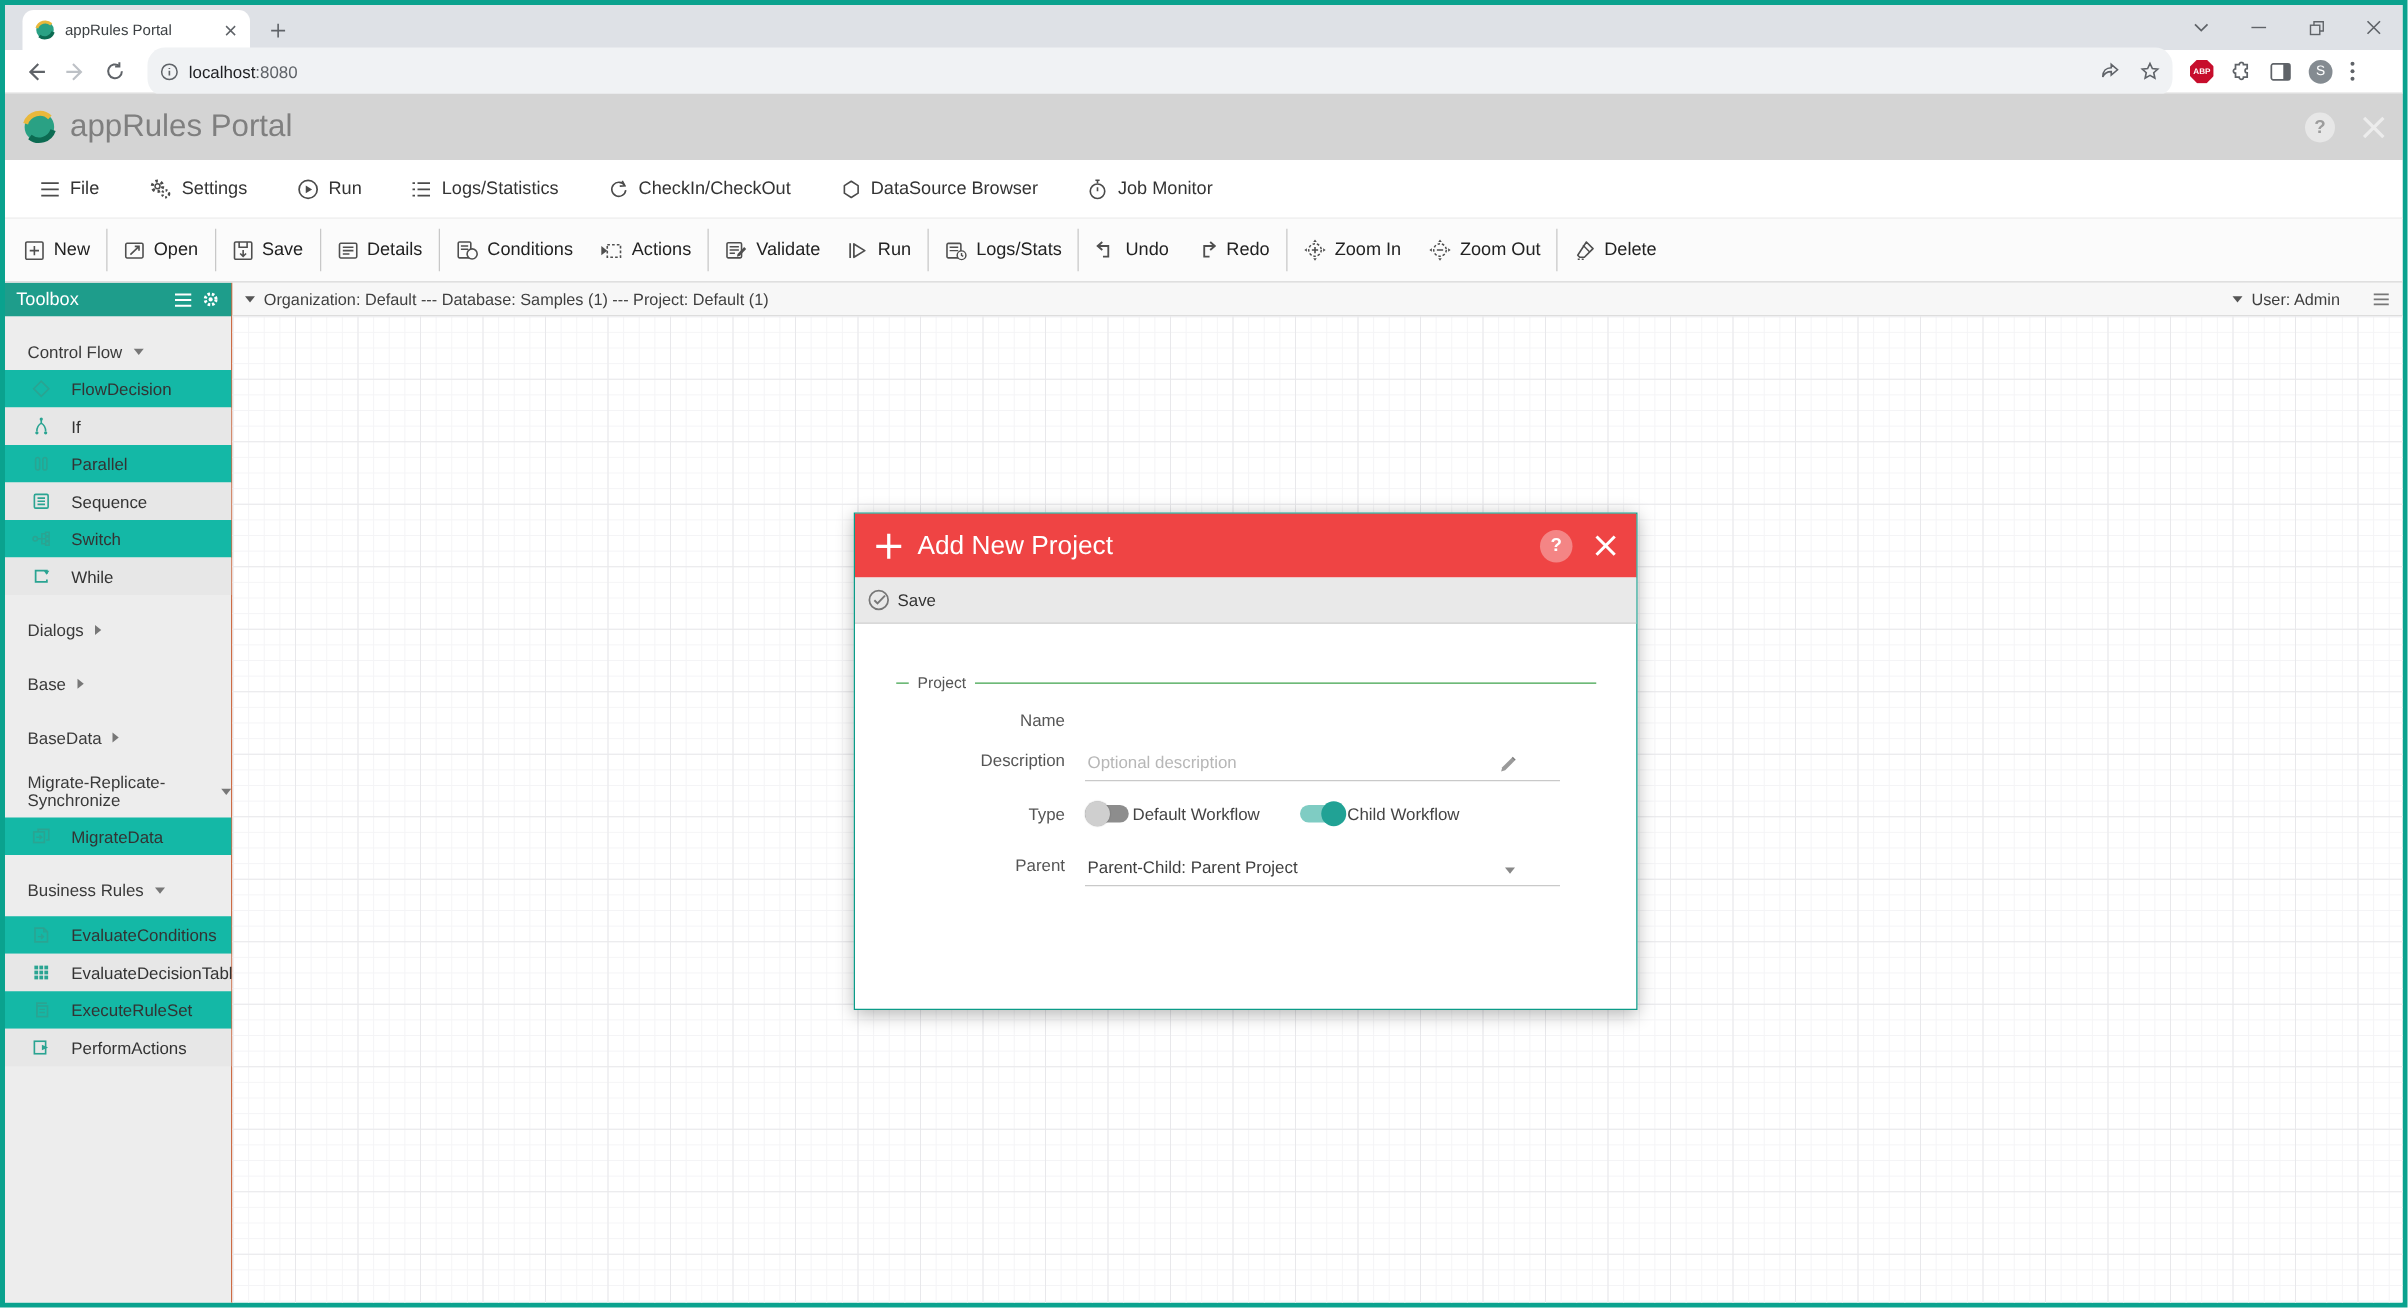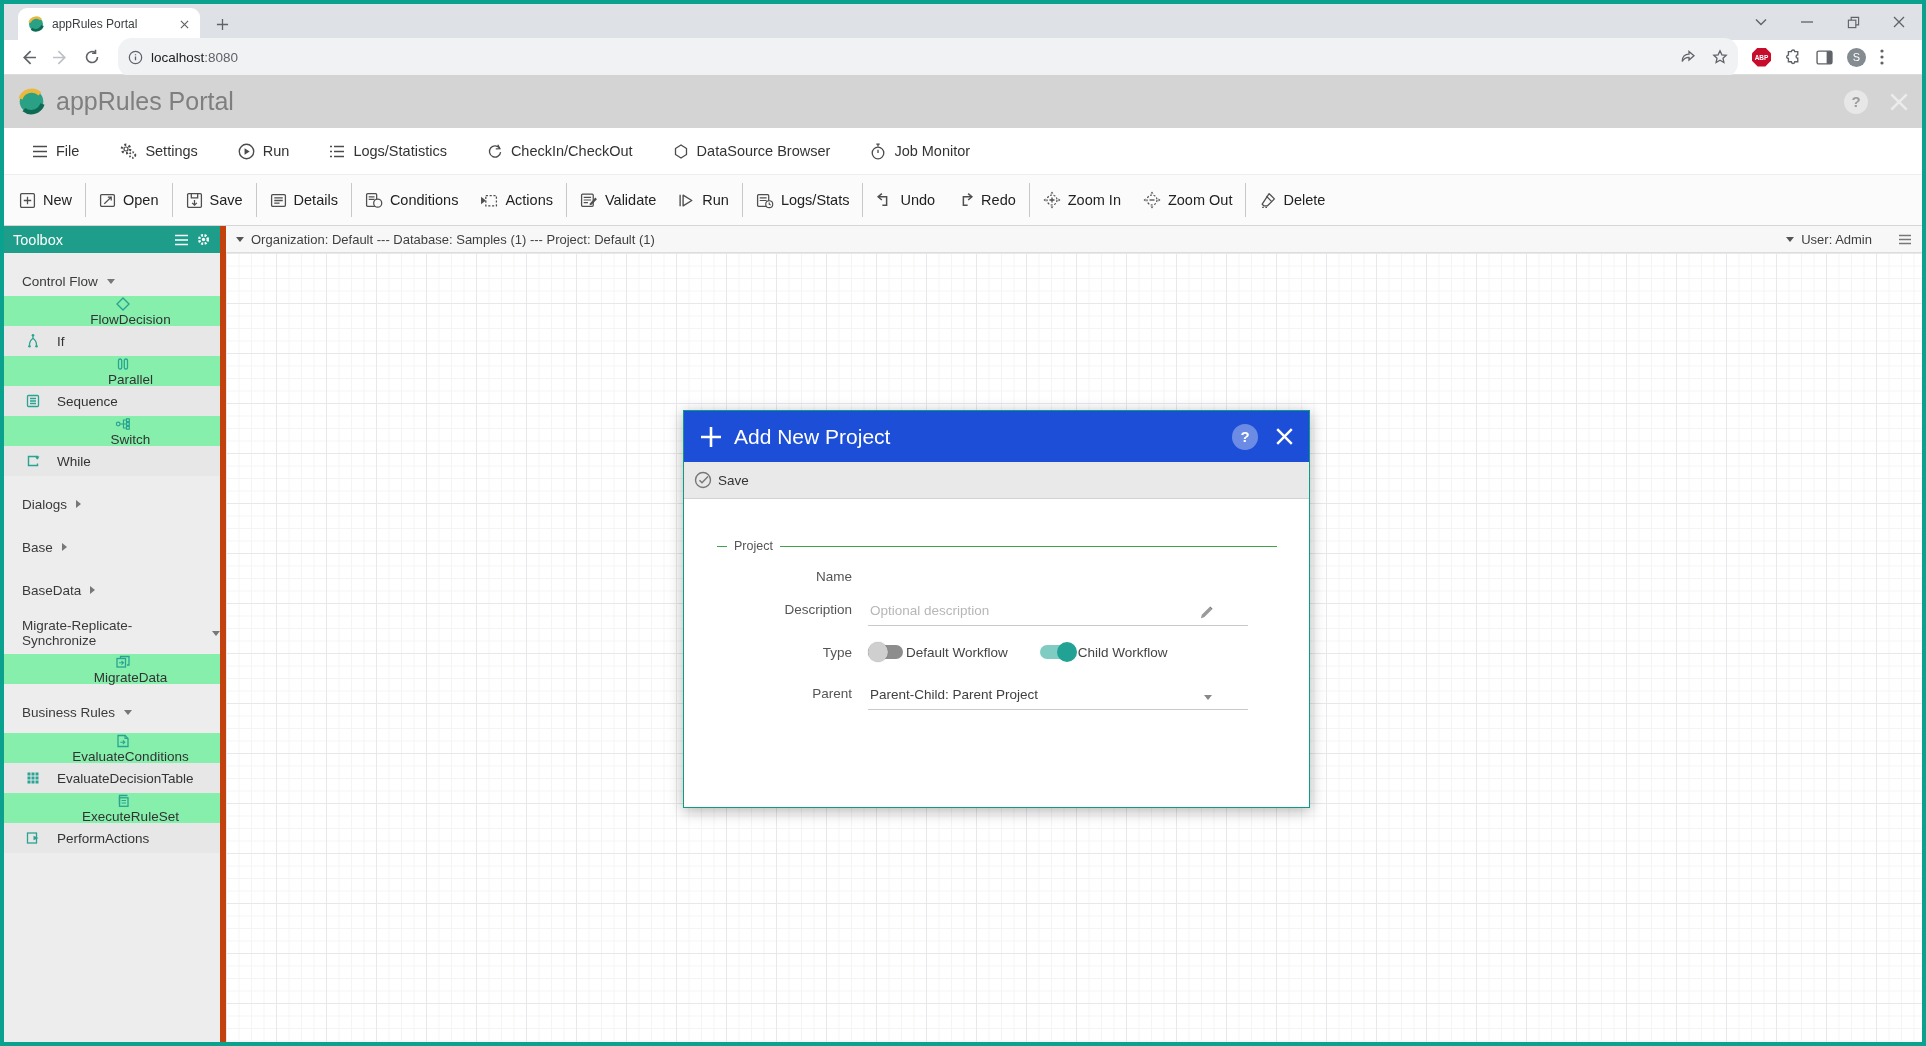--- a/index.html
+++ b/index.html
@@ -48,49 +48,49 @@
   .tsep { width:1px; height:34px; background:#c8c8c8; margin:0 2px; flex:none; }
   .brand { position:absolute; right:20px; top:4px; text-align:center; }
   .brand-line1 { font-size:30px; color:#111; letter-spacing:-0.5px; line-height:30px; }
   .brand-line1 .b { font-weight:bold; }
   .brand-line1 .reg { font-size:12px; vertical-align:super; }
   .brand-line2 { font-size:10.5px; color:#333; margin-top:1px; }
   .brand-line2 .dot::before { content:"\2022"; color:#e8a33d; margin:0 4px; font-size:11px; }
 
   
   .main { flex:1; display:flex; min-height:0; }
-  .sidebar { width:222px; flex:none; background:#ededed; border-right:6px solid #c2410c; display:flex; flex-direction:column; }
+  .sidebar { width:182px; flex:none; background:#ededed; border-right:1px solid #c2410c; display:flex; flex-direction:column; }
   .tb-header { height:27px; background:#1e9d8b; display:flex; align-items:center; padding:0 9px; flex:none; }
   .tb-title { color:#fff; font-size:14.5px; }
   .tb-hicons { margin-left:auto; display:flex; align-items:center; gap:7px; }
   .sb-cat { height:30px; display:flex; align-items:center; padding-left:18px; font-size:13.5px; color:#3a3a3a; margin-top:13px; }
   .sb-item { height:30px; display:flex; align-items:center; padding-left:21px; font-size:13.5px; color:#333; }
   .sb-item .lbl { margin-left:16px; }
-  .sb-item.w { background:#86efac;flex-direction:column; }
+  .sb-item.w { background:#14b8a6; }
   .sb-item.g { background:#e7e7e7; }
   .tri-down { width:0; height:0; border-left:4px solid transparent; border-right:4px solid transparent; border-top:5px solid #777; margin-left:9px; }
   .tri-right { width:0; height:0; border-top:4px solid transparent; border-bottom:4px solid transparent; border-left:5px solid #777; margin-left:9px; }
 
   .content { flex:1; display:flex; flex-direction:column; min-width:0; }
   .statusbar { height:27px; background:#f7f7f7; border-bottom:1px solid #ddd; display:flex; align-items:center;
                padding:0 10px; font-size:13px; color:#3f3f3f; flex:none; }
   .statusbar .tri-down { margin:0 7px 0 0; border-top-color:#555; }
   .status-right { margin-left:auto; display:flex; align-items:center; }
   .canvas { flex:1; background-color:#fff;
     background-image:
       linear-gradient(#e8e8eb 1px, transparent 1px),
       linear-gradient(90deg, #e8e8eb 1px, transparent 1px),
       linear-gradient(#f4f4f6 1px, transparent 1px),
       linear-gradient(90deg, #f4f4f6 1px, transparent 1px);
     background-size:50px 50px, 50px 50px, 12.5px 12.5px, 12.5px 12.5px; }
 
   
   .modal { position:absolute; left:683px; top:410px; width:627px; height:398px; background:#fff;
            border:1px solid #0b9c88; box-shadow:0 3px 14px rgba(0,0,0,.3); z-index:10; display:flex; flex-direction:column; }
-  .modal-header { height:51px; background:#1d4ed8; display:flex; align-items:center; padding:0 16px; flex:none; }
+  .modal-header { height:51px; background:#ef4444; display:flex; align-items:center; padding:0 16px; flex:none; }
   .modal-title { color:#fff; font-size:21px; margin-left:12px; }
   .mh-right { margin-left:auto; display:flex; align-items:center; gap:18px; }
   .mh-help { width:26px; height:26px; border-radius:50%; background:rgba(255,255,255,.35); color:#fff;
              font-size:15px; font-weight:bold; display:flex; align-items:center; justify-content:center; }
   .modal-toolbar { height:37px; background:#e9e9e9; border-bottom:1px solid #d2d2d2; display:flex; align-items:center; padding:0 10px; flex:none; }
   .save-lbl { font-size:13.5px; color:#333; margin-left:6px; }
   .modal-body { flex:1; }
   .fieldset-line { margin:47px 32px 0 33px; border-top:1px solid #3fa34c; position:relative; }
   .fieldset-legend { position:absolute; top:-8px; left:10px; background:#fff; padding:0 7px; font-size:12.5px; color:#555; }
   .form-row { display:grid; grid-template-columns:168px 380px; column-gap:16px; align-items:end; }

